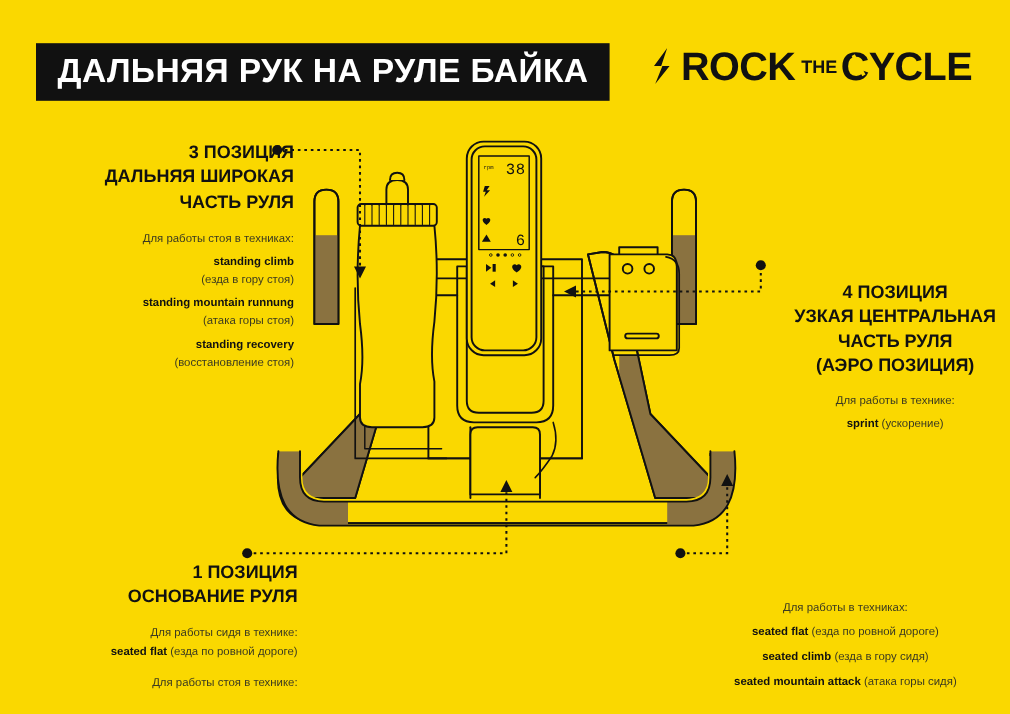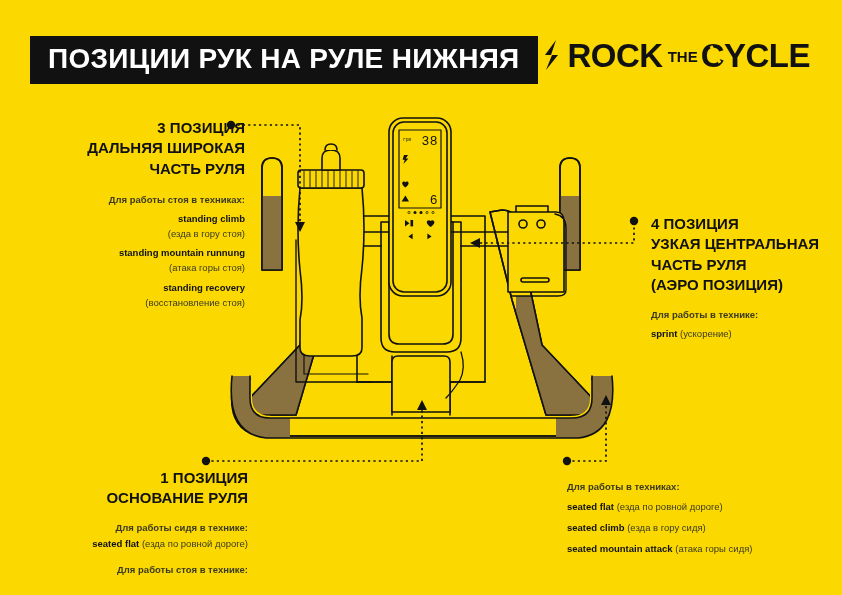--- a/index.html
+++ b/index.html
@@ -39,26 +39,26 @@
     background:#FAD800;transform:rotate(-28deg);
   }
 
   
   .blk{position:absolute;}
   .blk .head{
     font-size:15px;font-weight:bold;line-height:1.35;
     text-transform:uppercase;color:#111;
   }
   .blk .lead{
-    font-size:9.5px;color:#3b3a20;margin-top:11px;line-height:1.5;font-weight:bold;
+    font-size:9.5px;color:#3b3a20;margin-top:11px;line-height:1.5;
   }
   .blk .row{font-size:9.5px;line-height:1.55;margin-top:5px;color:#3b3a20;}
   .blk .row b{color:#111;font-weight:bold;}
   .ta-r{text-align:right;}
-  .ta-l{text-align:left;}
+  .ta-l{text-align:center;margin-top:20px;}
 
   #blk3{left:0;top:118px;width:245px;}
   #blk3 .lead{margin-top:14px;}
   #blk4{left:651px;top:214px;width:190px;}
   #blk4 .lead{margin-top:13px;}
   #blk1{left:0;top:468px;width:248px;}
   #blk1 .lead{margin-top:12px;}
   #blk1 .row{margin-top:2px;}
   #blk2{left:567px;top:468px;width:275px;}
   #blk2 .lead{margin-top:12px;}
@@ -218,21 +218,21 @@
       <circle cx="567" cy="461" r="4.2"></circle>
 
       <path d="M300 232 L295 222 L305 222 Z"></path>
       <path d="M470 243 L480 238 L480 248 Z"></path>
       <path d="M422 400 L417 410 L427 410 Z"></path>
       <path d="M606 395 L601 405 L611 405 Z"></path>
     </g>
   </svg>
 
   <div class="title-box">
-    <div class="t">ПОЗИЦИИ РУК НА РУЛЕ НИЖНЯЯ</div>
+    <div class="t">ДАЛЬНЯЯ РУК НА РУЛЕ БАЙКА</div>
   </div>
 
   <div class="logo">
     <svg class="bolt" width="22" height="34" viewBox="0 0 22 34">
       <path d="M12 2 L1 17 L8 17 L2 32 L14 17 L7 17 Z" fill="#111"></path>
     </svg>
     <span class="w1">ROCK</span>
     <span class="the">THE</span>
     <span class="w2">
       <span>CYCLE</span>

